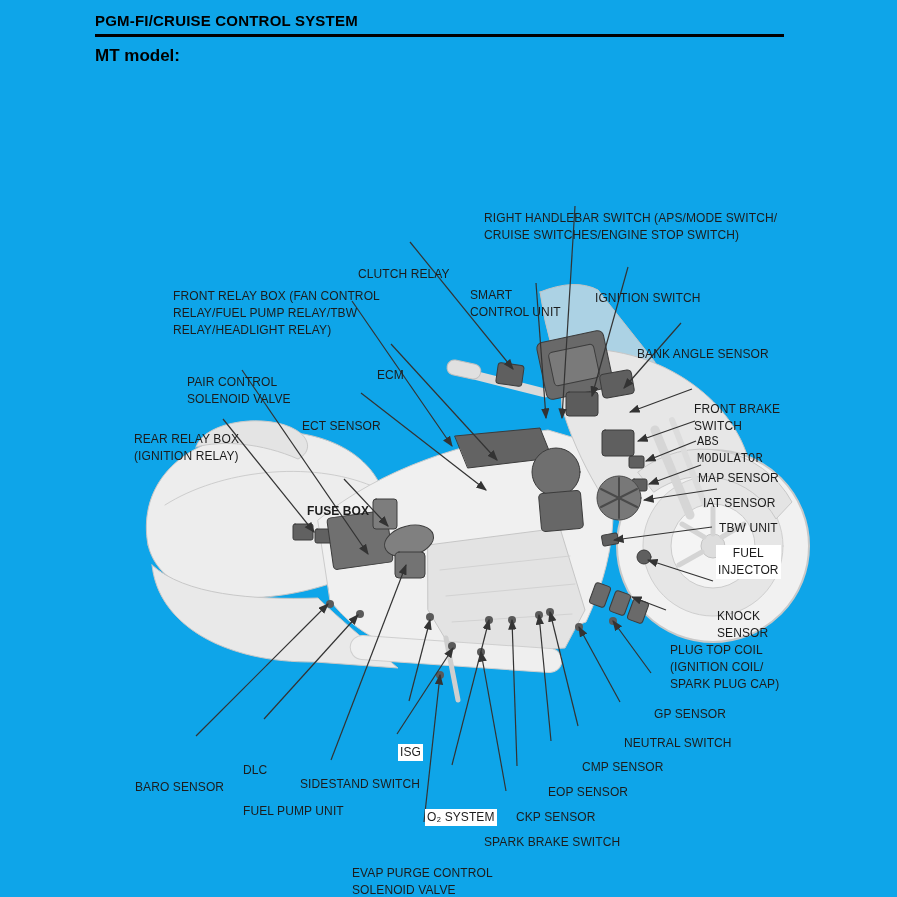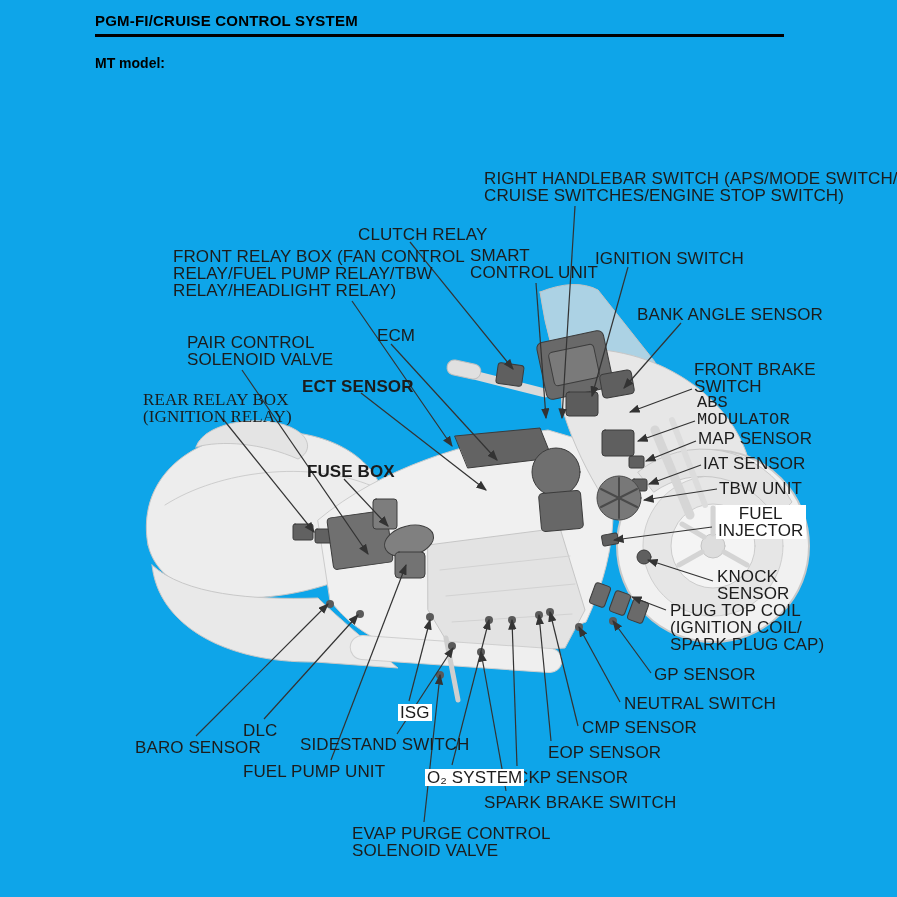--- a/index.html
+++ b/index.html
@@ -6,26 +6,26 @@
   .page{
     position:relative;width:897px;height:897px;background:#0ea5e9;
     font-family:"Liberation Sans","DejaVu Sans",sans-serif;color:#000;overflow:hidden;padding-left:40px;
   }
   .doc-title{
     position:absolute;left:95px;top:12px;width:689px;
     font-size:15px;font-weight:bold;letter-spacing:.2px;
     border-bottom:3px solid #000;padding-bottom:5px;
   }
   .doc-subtitle{
-    position:absolute;left:95px;top:46px;font-size:14px;font-weight:bold;margin-top:9px;
+    position:absolute;left:95px;top:46px;font-size:17px;font-weight:bold;
   }
   #art{position:absolute;left:0;top:0;}
   .lbl{
-    position:absolute;font-size:17px;line-height:17px;white-space:pre;
-    color:#1c1c1c;letter-spacing:.1px;
+    position:absolute;font-size:12px;line-height:17px;white-space:pre;
+    color:#1c1c1c;letter-spacing:.1px;margin-top:40px;
   }
   .lbl.bg{background:#ffffff;padding:0 2px;}
 </style>
 </head>
 <body>
 
 <div class="page">
 
   <div class="doc-title">PGM-FI/CRUISE CONTROL SYSTEM</div>
   <div class="doc-subtitle">MT model:</div>
@@ -167,24 +167,24 @@
       <div class="lbl" style="left: 470px; top: 247px;">SMART
 CONTROL UNIT</div>
       <div class="lbl" style="left: 595px; top: 250px;">IGNITION SWITCH</div>
       <div class="lbl" style="left: 173px; top: 248px;">FRONT RELAY BOX (FAN CONTROL
 RELAY/FUEL PUMP RELAY/TBW
 RELAY/HEADLIGHT RELAY)</div>
       <div class="lbl" style="left: 637px; top: 306px;">BANK ANGLE SENSOR</div>
       <div class="lbl" style="left: 377px; top: 327px;">ECM</div>
       <div class="lbl" style="left: 187px; top: 334px;">PAIR CONTROL
 SOLENOID VALVE</div>
-      <div class="lbl" style="left: 302px; top: 378px; font-weight: bold;">ECT SENSOR</div>
+      <div class="lbl" style="left: 302px; top: 378px;">ECT SENSOR</div>
       <div class="lbl" style="left: 694px; top: 361px;">FRONT BRAKE
 SWITCH</div>
-      <div class="lbl" style="left: 143px; top: 391px; font-family: Liberation Serif, serif;">REAR RELAY BOX
+      <div class="lbl" style="left: 134px; top: 391px;">REAR RELAY BOX
 (IGNITION RELAY)</div>
       <div class="lbl" style="left: 697px; top: 394px; font-family: Liberation Mono, monospace;">ABS
 MODULATOR</div>
       <div class="lbl" style="left: 698px; top: 430px;">MAP SENSOR</div>
       <div class="lbl" style="left: 703px; top: 455px;">IAT SENSOR</div>
       <div class="lbl" style="left: 307px; top: 463px; font-weight: bold;">FUSE BOX</div>
       <div class="lbl" style="left: 719px; top: 480px;">TBW UNIT</div>
       <div class="lbl bg" style="left: 716px; top: 505px; text-align: center;">FUEL
 INJECTOR</div>
       <div class="lbl" style="left: 717px; top: 568px;">KNOCK

